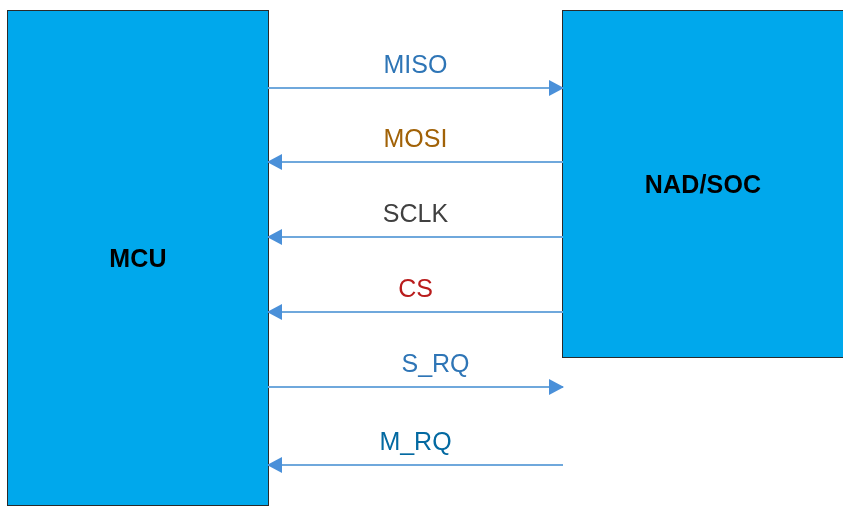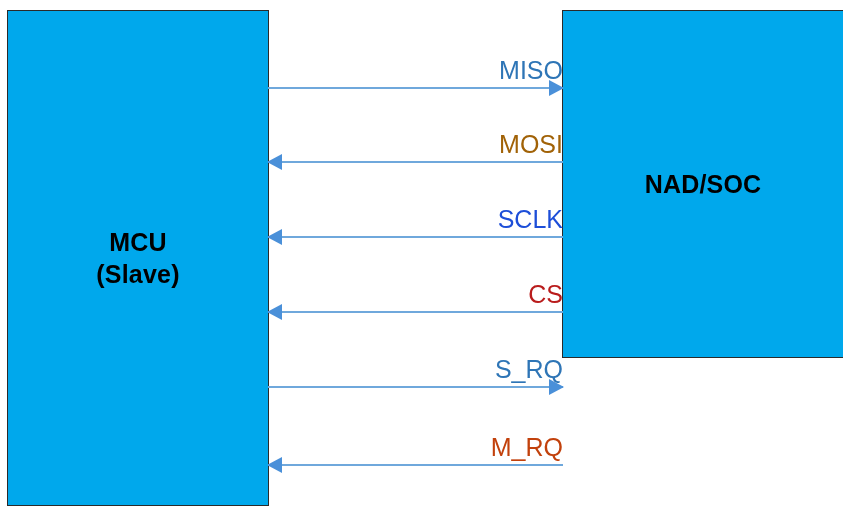--- a/index.html
+++ b/index.html
@@ -65,36 +65,35 @@
     border-left: 15px solid #4A90D9;
   }
   .dir-left .sig-head {
     left: -1px;
     border-right: 15px solid #4A90D9;
   }
   .sig-label {
     position: absolute;
     left: 0;
     width: 100%;
-    bottom: 5px;
-    text-align: right;
+    bottom: 11px;
+    text-align: center;
     color: #2E75B6;
     font-size: 25px;
     line-height: 1;
     white-space: nowrap;
   }
 </style>
 </head>
 <body>
 
 <div id="canvas" style="background: rgb(255, 255, 255);">
 
   <div class="node" id="node-mcu" style="background: rgb(0, 168, 236); border-color: rgb(42, 42, 42); color: rgb(0, 0, 0);">
     <span class="node-line">MCU</span>
-    <span class="node-line">(Slave)</span>
   </div>
 
   <div class="node" id="node-nad" style="background: rgb(0, 168, 236); border-color: rgb(42, 42, 42); color: rgb(0, 0, 0);">
     <span class="node-line">NAD/SOC</span>
   </div>
 
   <div class="signal dir-right" id="sig-0" style="top: 88px;">
     <span class="sig-line" style="background: rgb(111, 168, 220);"></span>
     <span class="sig-head" style="border-left-color: rgb(74, 144, 217);"></span>
     <span class="sig-label" style="color: rgb(46, 117, 182);">MISO</span>
@@ -102,34 +101,34 @@
 
   <div class="signal dir-left" id="sig-1" style="top: 162px;">
     <span class="sig-line" style="background: rgb(111, 168, 220);"></span>
     <span class="sig-head" style="border-right-color: rgb(74, 144, 217);"></span>
     <span class="sig-label" style="color: #a16207;">MOSI</span>
   </div>
 
   <div class="signal dir-left" id="sig-2" style="top: 237px;">
     <span class="sig-line" style="background: rgb(111, 168, 220);"></span>
     <span class="sig-head" style="border-right-color: rgb(74, 144, 217);"></span>
-    <span class="sig-label" style="color: #1d4ed8;">SCLK</span>
+    <span class="sig-label" style="color: #404040;">SCLK</span>
   </div>
 
   <div class="signal dir-left" id="sig-3" style="top: 312px;">
     <span class="sig-line" style="background: rgb(111, 168, 220);"></span>
     <span class="sig-head" style="border-right-color: rgb(74, 144, 217);"></span>
     <span class="sig-label" style="color: #b91c1c;">CS</span>
   </div>
 
   <div class="signal dir-right" id="sig-4" style="top: 387px;">
     <span class="sig-line" style="background: rgb(111, 168, 220);"></span>
     <span class="sig-head" style="border-left-color: rgb(74, 144, 217);"></span>
-    <span class="sig-label" style="color: rgb(46, 117, 182);">S_RQ</span>
+    <span class="sig-label" style="color: rgb(46, 117, 182); padding-left: 20px;">S_RQ</span>
   </div>
 
   <div class="signal dir-left" id="sig-5" style="top: 465px;">
     <span class="sig-line" style="background: rgb(111, 168, 220);"></span>
     <span class="sig-head" style="border-right-color: rgb(74, 144, 217);"></span>
-    <span class="sig-label" style="color: #c2410c;">M_RQ</span>
+    <span class="sig-label" style="color: #0369a1;">M_RQ</span>
   </div>
 
 </div>
 
 </body></html>

